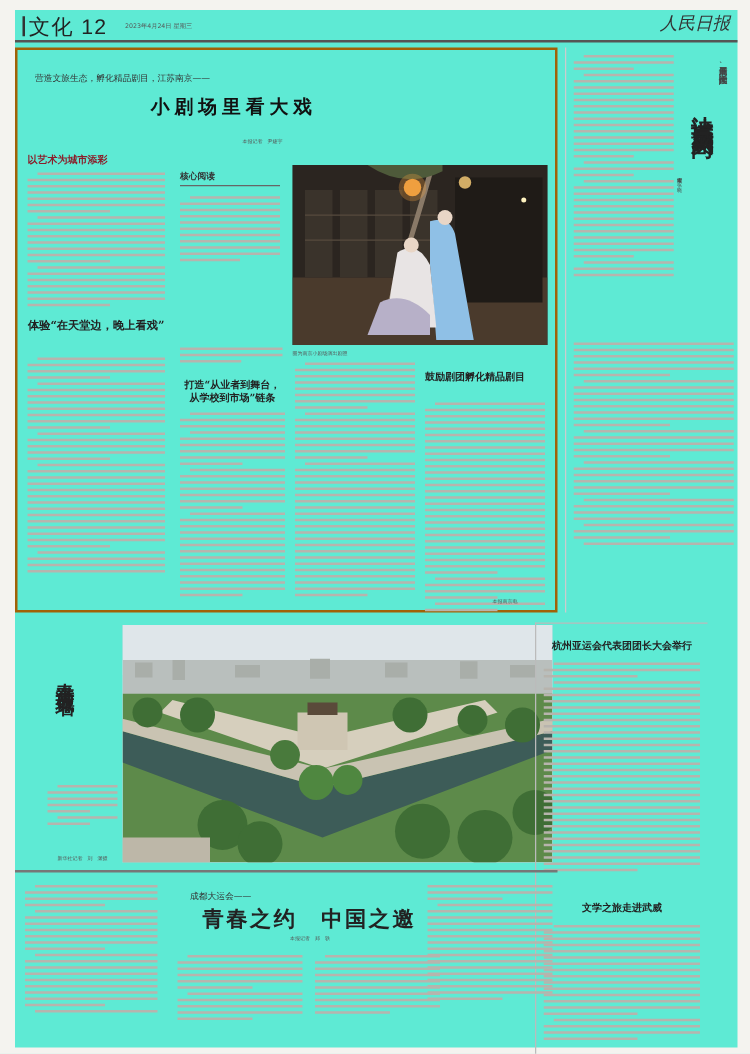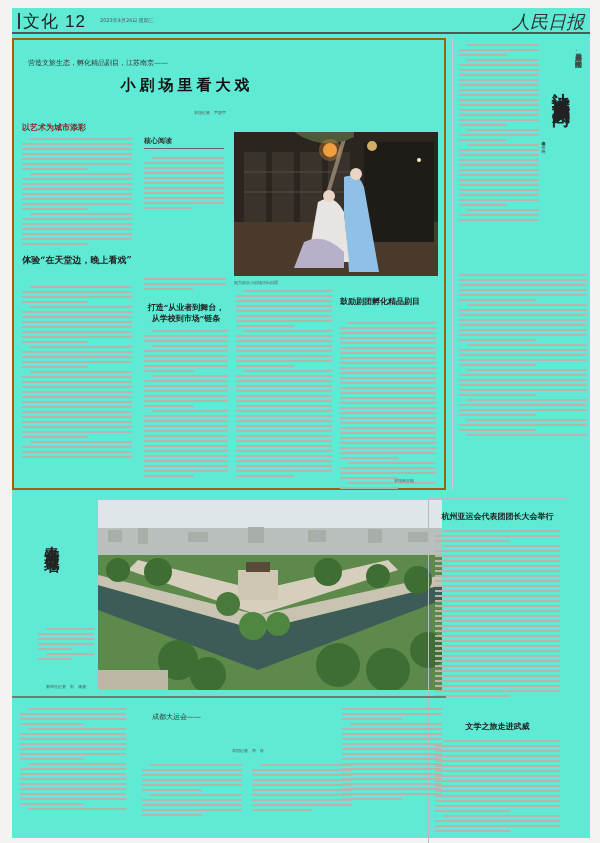--- a/index.html
+++ b/index.html
@@ -5,21 +5,21 @@
   * { box-sizing: border-box; margin: 0; padding: 0; }
   html, body { width: 600px; height: 843px; background: #f4f3ef; overflow: hidden; }
   body { font-family: "DejaVu Serif", serif; color: #222; position: relative; }
   .page { position: absolute; left: 12px; top: 8px; width: 578px; height: 830px; background: #5eead4; }
   
   .masthead { position: absolute; left: 0; top: 0; width: 578px; height: 26px; border-bottom: 2px solid #555; }
   .section-name { position: absolute; left: 6px; top: 2px; font-family: "DejaVu Sans", sans-serif; font-size: 17px; color: #222; letter-spacing: 1px; }
   .section-name .bar { display:inline-block; width:2px; height:16px; background:#333; margin-right:3px; vertical-align:-2px; }
   .page-no { font-family: "Liberation Sans", sans-serif; font-size: 17px; margin-left: 6px; }
   .date-line { position: absolute; left: 88px; top: 9px; font-size: 5px; color: #555; font-family: "DejaVu Sans", sans-serif; }
-  .logo { position: absolute; right: 6px; top: 2px; font-family: "DejaVu Serif", serif; font-style: italic; font-size: 18px; color: #333; }
+  .logo { position: absolute; right: 6px; top: 2px; font-family: "DejaVu Serif", serif; font-style: italic; font-size: 14px; color: #333; }
   
   .feature { position: absolute; left: 0; top: 30px; width: 434px; height: 452px; border: 2px solid #a16207; }
   .kicker { position: absolute; left: 14px; top: 18px; font-size: 7px; color: #333; }
   .headline { position: absolute; left: 0; width: 346px; top: 36px; text-align: center; font-family: "DejaVu Sans", sans-serif; font-weight: bold; font-size: 15px; letter-spacing: 4px; color: #111; }
   .byline { position: absolute; left: 180px; top: 70px; font-size: 4px; color: #555; }
   .subhead-red { position: absolute; left: 8px; top: 82px; font-size: 8px; font-weight: bold; color: #8a1f2b; }
   .photo-theatre { position: absolute; left: 220px; top: 92px; width: 204px; height: 144px; overflow:hidden; background: #2a241d; }
   .col { position: absolute; }
   .lines { display: flex; flex-direction: column; gap: 3px; }
   .lines span { display:block; height: 2px; background: #b7b4ad; }
@@ -501,20 +501,21 @@
         <span></span>
         <span></span>
         <span></span>
         <span></span>
         <span></span>
         <span></span>
         <span class="short"></span>
       <span class="indent"></span>
     </div>
     <div class="chengdu-kicker">成都大运会——</div>
+    <div class="chengdu-title">青春之约　中国之邀</div>
     <div class="chengdu-byline">本报记者　郑　轶</div>
     <div class="col lines" style="left:130px; top:66px; width:100px;">
       <span class="indent"></span>
         <span></span>
         <span></span>
         <span></span>
         <span></span>
         <span class="short"></span>
       <span class="indent"></span>
         <span></span>

